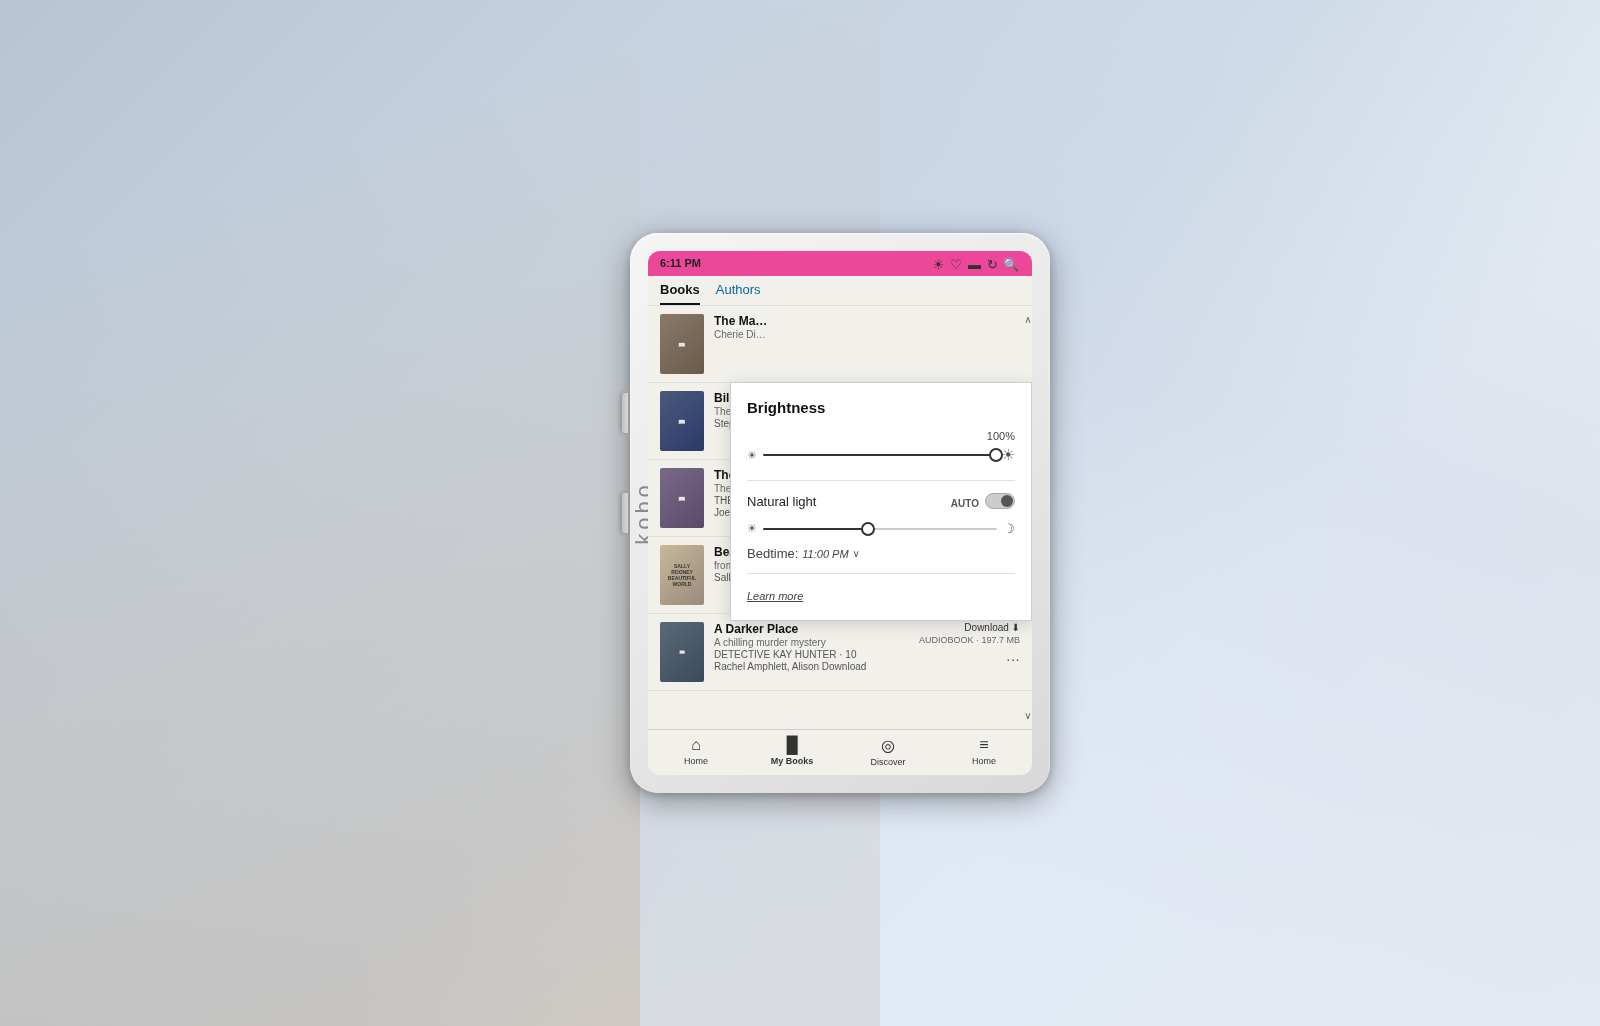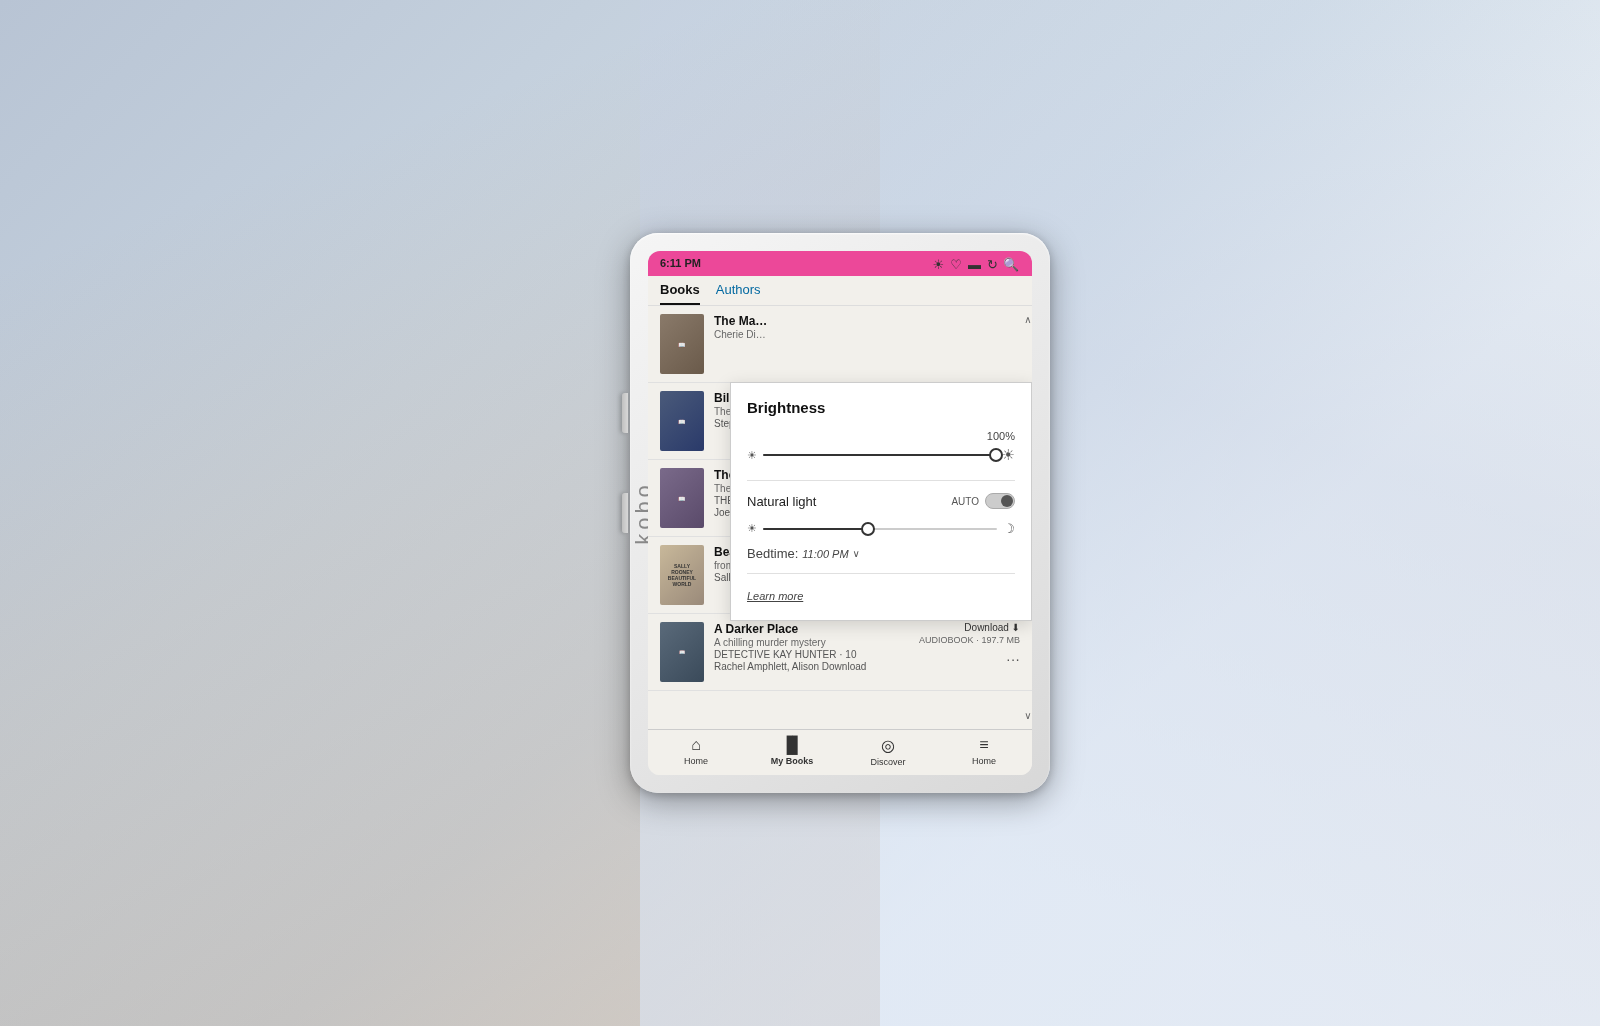--- a/index.html
+++ b/index.html
@@ -371,22 +371,23 @@
       align-items: center;
       justify-content: space-between;
       margin-bottom: 12px;
     }
     .natural-light-label {
       font-size: 13px;
       color: #222;
     }
     .auto-toggle {
       display: flex;
-      align-items: center;
+      align-items: flex-end;
       gap: 6px;
+      font-weight: bold;
     }
     .auto-label {
       font-size: 10px;
       color: #555;
     }
     .toggle-switch {
       width: 30px;
       height: 16px;
       background: #ccc;
       border-radius: 8px;

